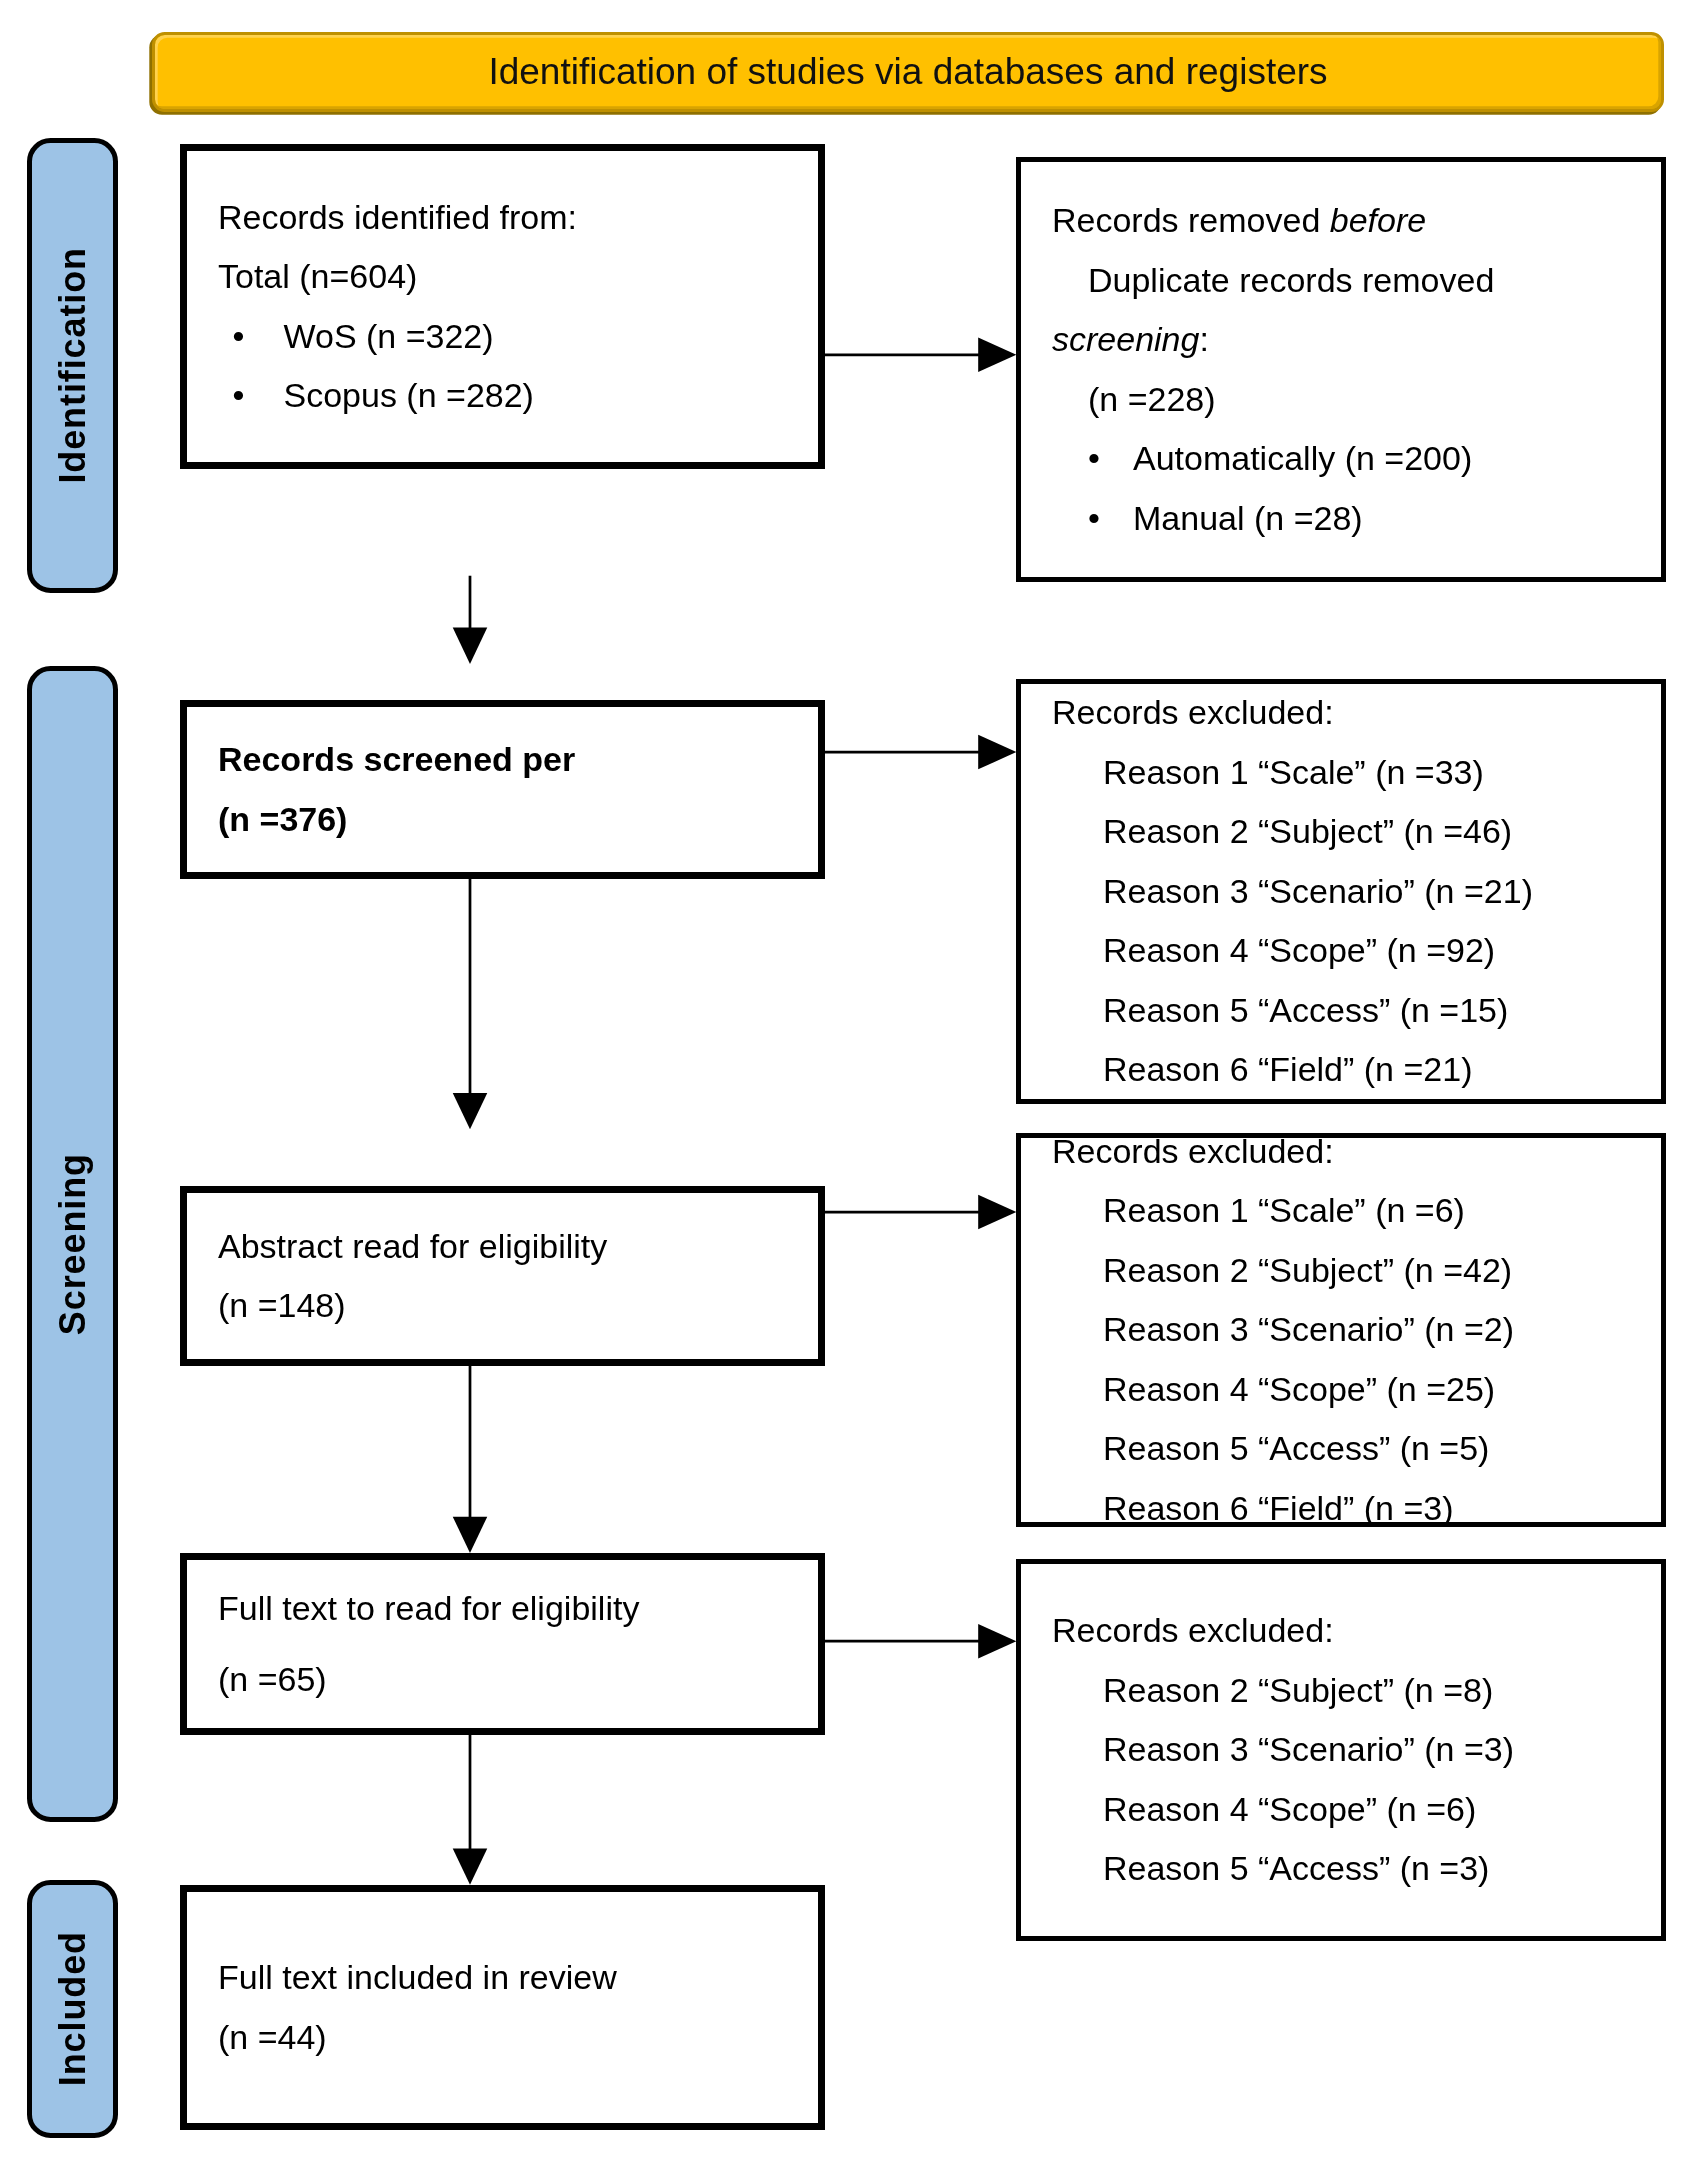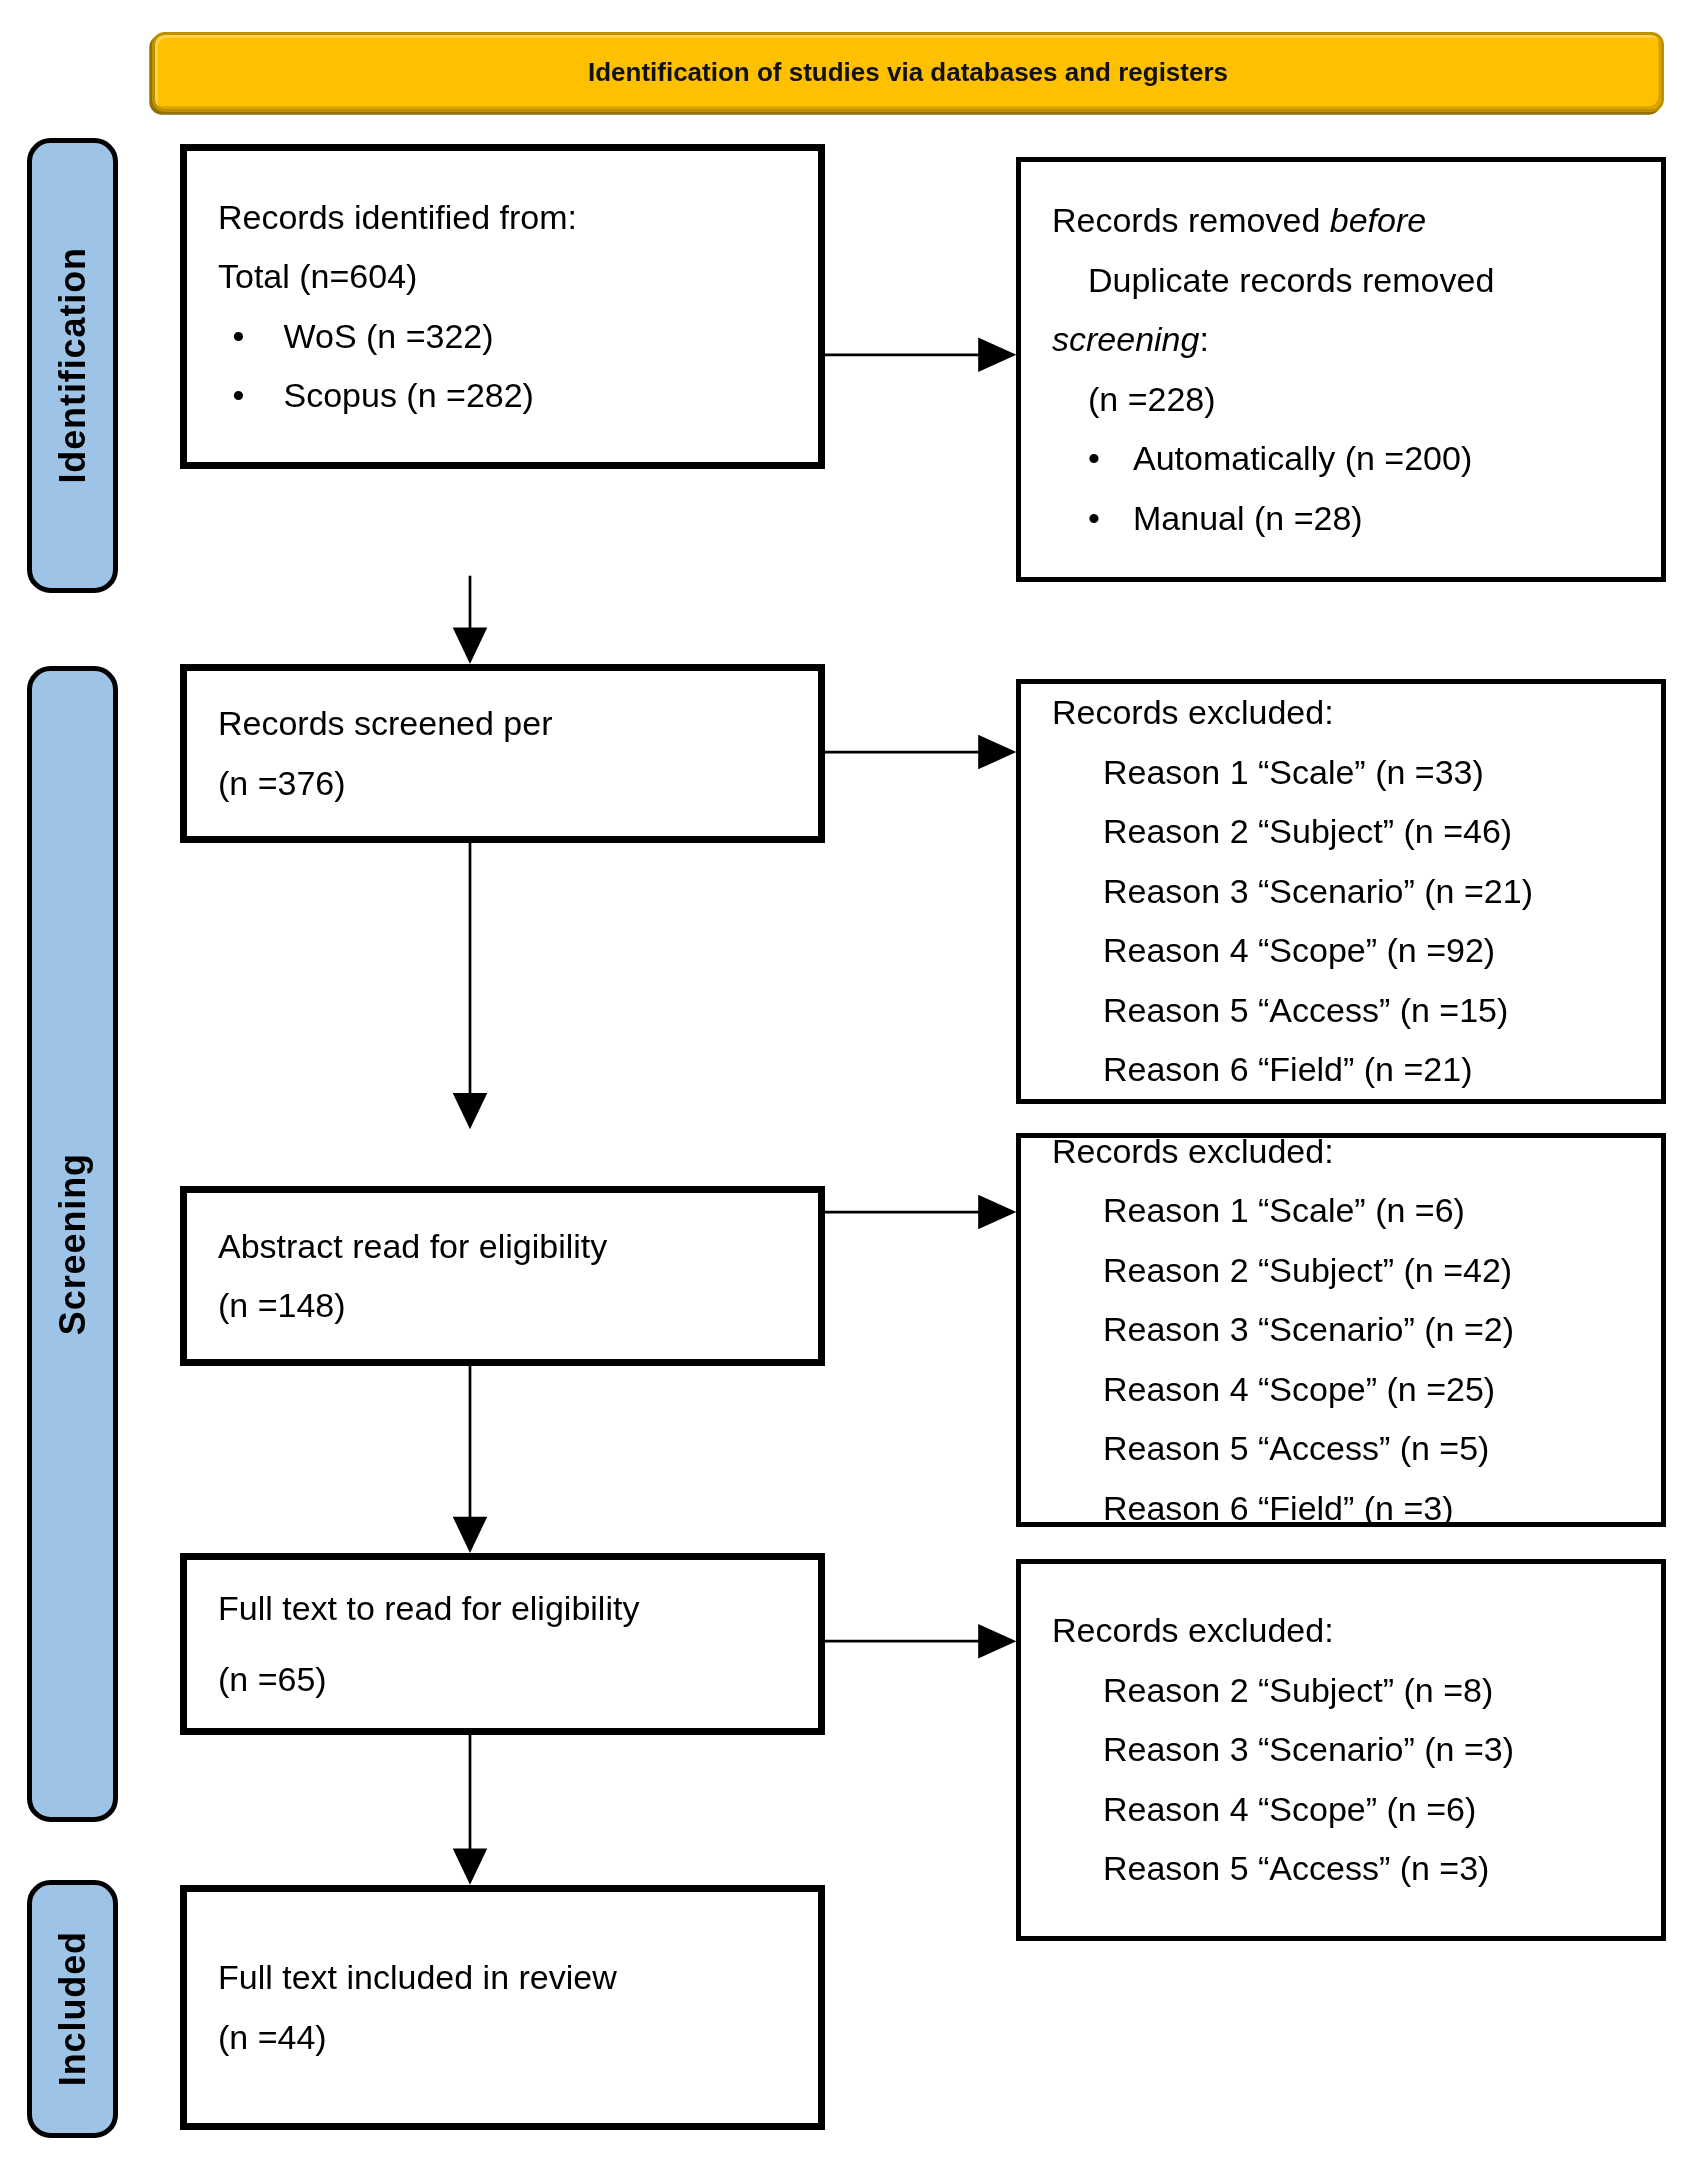--- a/index.html
+++ b/index.html
@@ -17,21 +17,21 @@
     left:152px; top:32px;
     width:1512px; height:80px;
     background:#FFC000;
     border:3.6px solid #BF9000;
     border-radius:12.7px;
     box-sizing:border-box;
     display:flex; align-items:center; justify-content:center;
     box-shadow: inset -2.7px -2.7px 0 #d9a400, inset 2.7px 2.7px 0 #ffd24d, -2.7px 2.7px 0 #8f7000;
   }
   .banner .title{
-    font-size:26px; font-weight:bold; color:#111;
+    font-size:37px; font-weight:normal; color:#111;
   }
   
   .stage{
     position:absolute;
     left:27px; width:91px;
     background:#9DC3E6;
     border:5.5px solid #000;
     border-radius:23.6px;
     box-sizing:border-box;
     display:flex; align-items:center; justify-content:center;
@@ -53,21 +53,21 @@
     background:#fff;
     border:7.3px solid #000;
     box-sizing:border-box;
     display:flex; flex-direction:column; justify-content:center;
     font-size:34px; line-height:1.75;
     padding-left:31px; padding-right:9px;
   }
   .fbox.right{ border-width:5.5px;margin-top:13px; }
   .box-identified{ left:180px; top:144px; width:645px; height:325px; }
   .box-removed{ left:1016px; top:144px; width:650px; height:425px; }
-  .box-screened{ left:180px; top:664px; width:645px; height:179px; }
+  .box-screened{ left:180px; top:700px; width:645px; height:179px;font-weight:bold; }
   .box-excluded-title{ left:1016px; top:666px; width:650px; height:425px; }
   .box-abstract{ left:180px; top:1186px; width:645px; height:180px; }
   .box-excluded-abstract{ left:1016px; top:1120px; width:650px; height:394px; }
   .box-fulltext{ left:180px; top:1553px; width:645px; height:182px;gap:12px; }
   .box-excluded-fulltext{ left:1016px; top:1546px; width:650px; height:382px; }
   .box-included{ left:180px; top:1885px; width:645px; height:245px; }
 
   .line{ white-space:nowrap; }
   .it{ font-style:italic; }
   .indent1{ margin-left:36px; }

